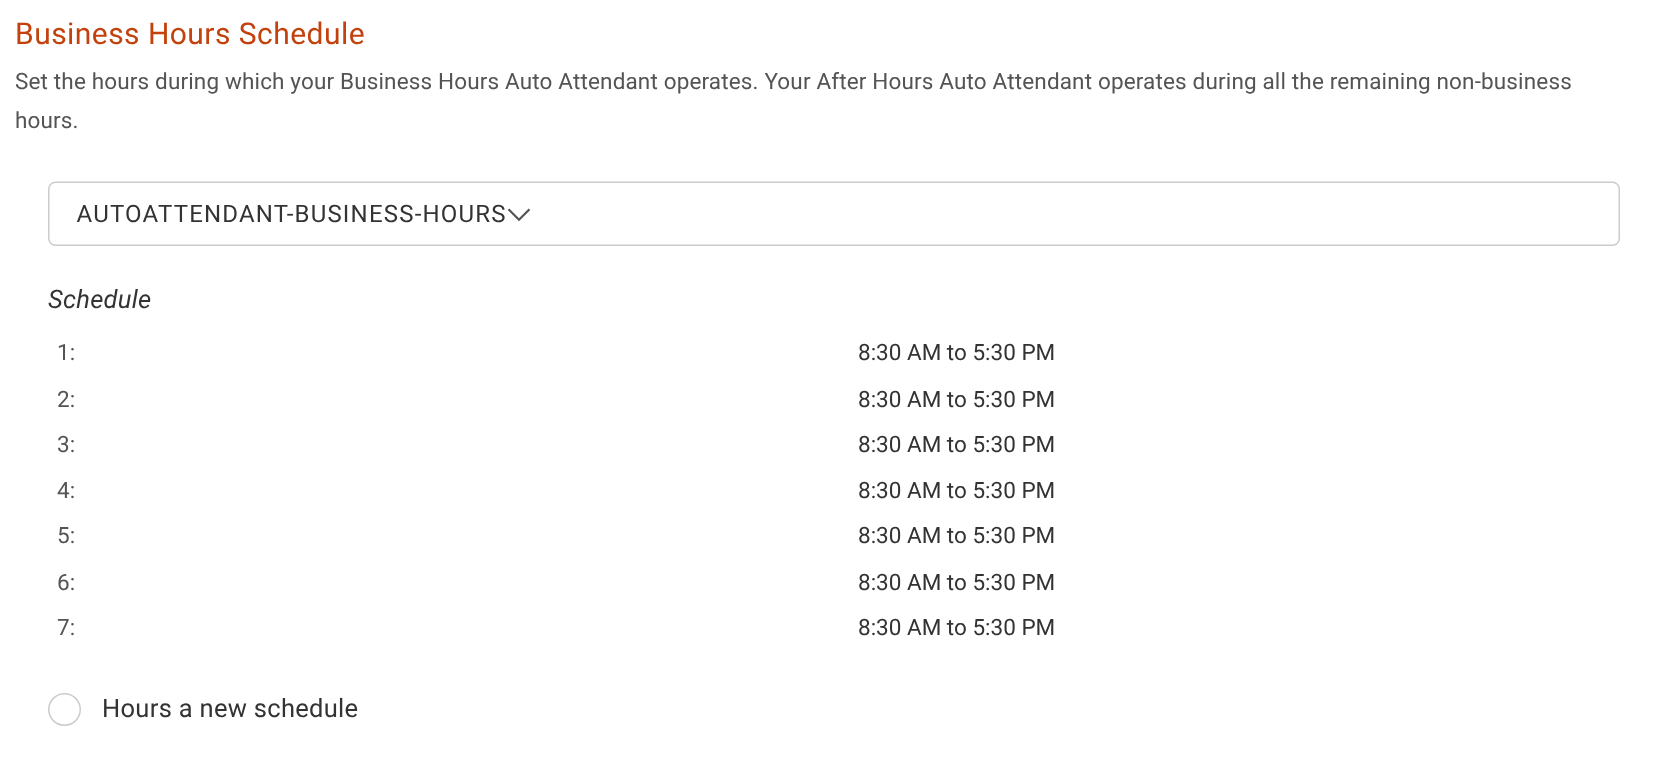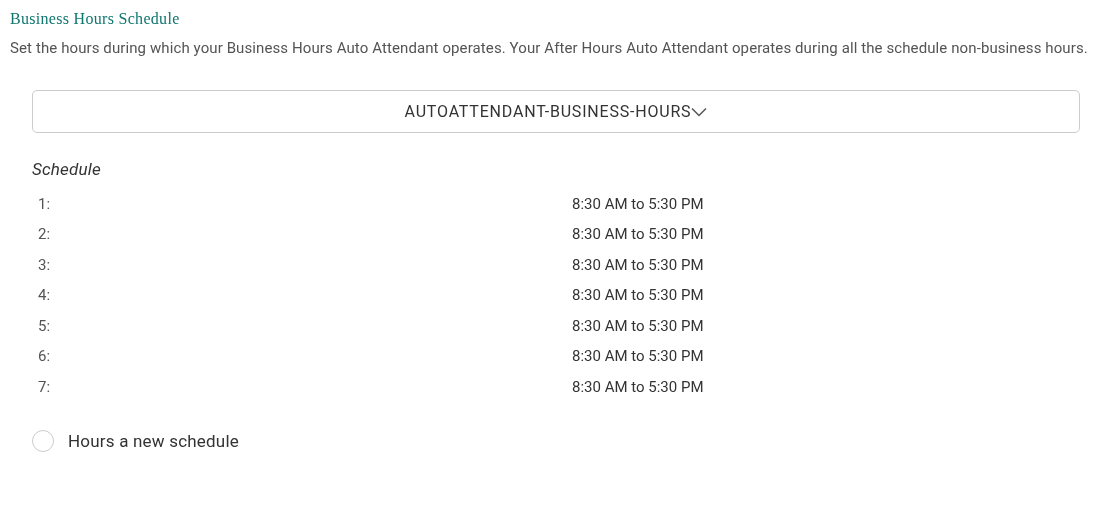--- a/index.html
+++ b/index.html
@@ -8,26 +8,25 @@
       padding: 0;
     }
     body {
       font-family: -apple-system, BlinkMacSystemFont, "Segoe UI", Roboto, "Helvetica Neue", Arial, sans-serif;
       background: #ffffff;
       color: #333333;
       padding: 10px 10px;
       width: 1103px;
     }
     .page-title {
-      font-size: 16px;
+      font-size: 20px;
       font-weight: 400;
-      color: #0f766e;
+      color: #c2410c;
       margin-bottom: 8px;
       letter-spacing: 0.3px;
-      font-family: Liberation Serif, serif;
     }
     .page-description {
       font-size: 15px;
       font-weight: 400;
       color: #545454;
       line-height: 1.7;
       margin-bottom: 28px;
       letter-spacing: 0.1px;
     }
     .radio-group {
@@ -67,21 +66,21 @@
       letter-spacing: 0.2px;
     }
     .dropdown {
       margin-top: 14px;
       margin-bottom: 26px;
       border: 1px solid #cccccc;
       border-radius: 5px;
       padding: 11px 18px;
       display: flex;
       align-items: center;
-      justify-content: center;
+      justify-content: flex-start;
       cursor: pointer;
       width: 1048px;
     }
     .dropdown-value {
       font-size: 16px;
       color: #333333;
       letter-spacing: 0.8px;
     }
     .chevron-down {
       width: 16px;
@@ -117,21 +116,21 @@
       text-align: center;
     }
     .bottom-option {
       margin-top: 10px;
     }
   </style>
 </head>
 <body>
 
 <h2 class="page-title">Business Hours Schedule</h2>
-<p class="page-description">Set the hours during which your Business Hours Auto Attendant operates. Your After Hours Auto Attendant operates during all the schedule non-business hours.</p>
+<p class="page-description">Set the hours during which your Business Hours Auto Attendant operates. Your After Hours Auto Attendant operates during all the remaining non-business hours.</p>
 
 <div class="radio-group">
 
 
   <div class="dropdown">
     <span class="dropdown-value">AUTOATTENDANT-BUSINESS-HOURS</span>
     <span>
       <svg class="chevron-down" viewBox="0 0 16 10" fill="none" stroke="#555555" stroke-width="1.5">
         <path d="M1 1.5 L8 8.5 L15 1.5"></path>
       </svg>

